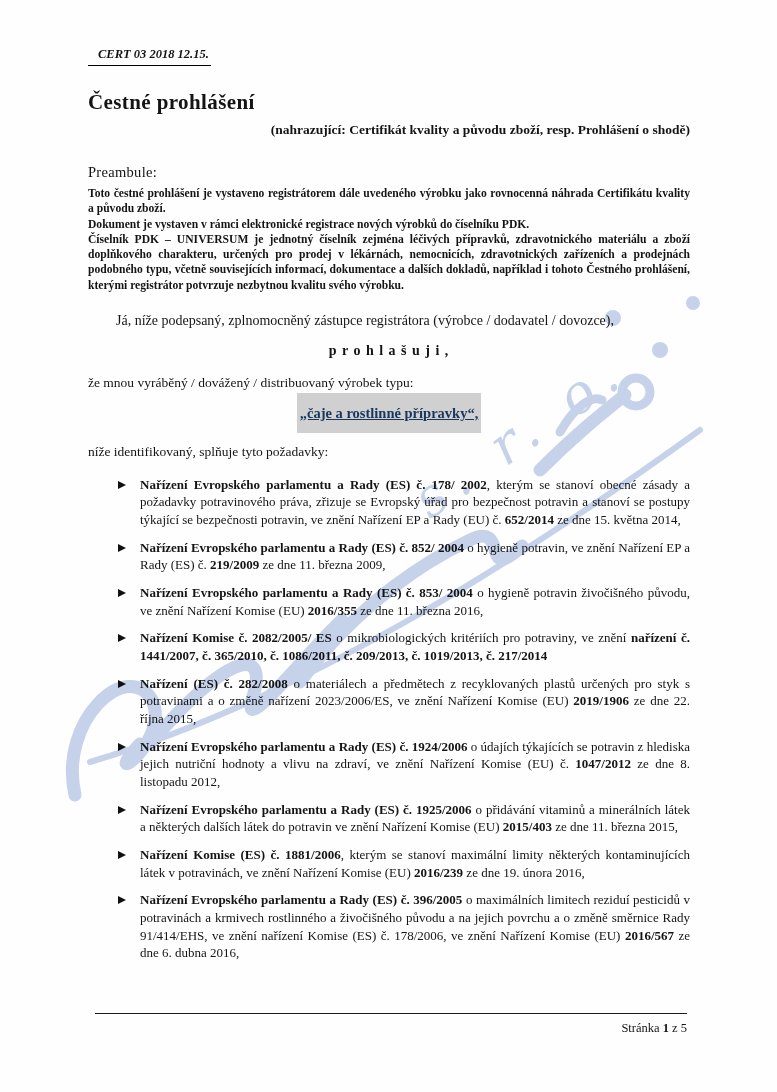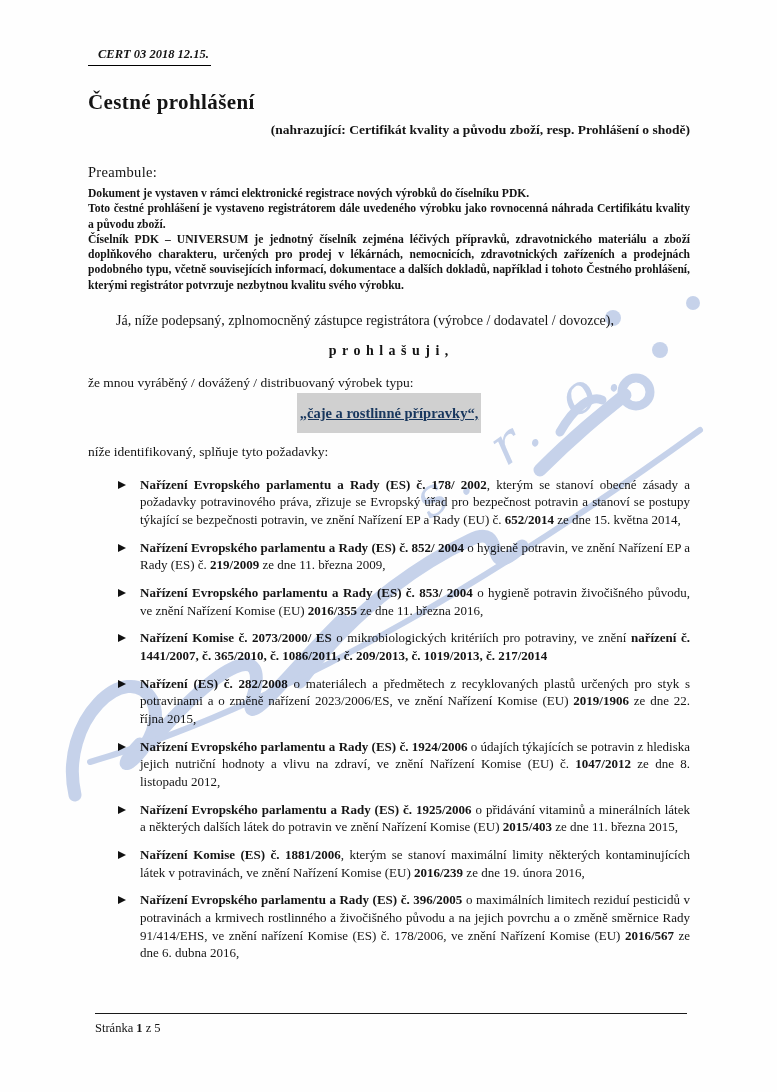--- a/index.html
+++ b/index.html
@@ -49,21 +49,21 @@
     content:"";display:block;width:0;height:0;
     border-left:8px solid #111;
     border-top:4.5px solid transparent;
     border-bottom:4.5px solid transparent;
   }
   .req-text{margin:0;font-size:13px;line-height:1.36;text-align:justify;flex:1;}
   .req-text .b{font-weight:bold;}
   
   .footer{position:absolute;left:95px;right:90px;bottom:56px;}
   .footer-rule{border-top:1.4px solid #1a1a1a;}
-  .footer-text{text-align:left;font-size:12.5px;margin-top:7px;}
+  .footer-text{text-align:right;font-size:12.5px;margin-top:7px;}
   .footer-text .page-num{font-weight:bold;}
   
   .watermark-svg{
     position:absolute;left:0;top:0;width:777px;height:1092px;
     pointer-events:none;
     mix-blend-mode:multiply;
     opacity:.5;
   }
   .watermark-svg text{
     font-family:"DejaVu Serif", serif;
@@ -99,22 +99,22 @@
   <div class="header-row">
     <span class="doc-code">CERT 03 2018 12.15.</span>
   </div>
 
   <div class="title">Čestné prohlášení</div>
   <div class="subtitle">(nahrazující: Certifikát kvality a původu zboží, resp. Prohlášení o shodě)</div>
 
   <div class="preamble">
     <div class="preamble-heading">Preambule:</div>
     <div class="preamble-paragraphs">
+        <p>Toto čestné prohlášení je vystaveno registrátorem dále uvedeného výrobku jako rovnocenná náhrada Certifikátu kvality a původu zboží.</p>
         <p>Dokument je vystaven v rámci elektronické registrace nových výrobků do číselníku PDK.</p>
-        <p>Toto čestné prohlášení je vystaveno registrátorem dále uvedeného výrobku jako rovnocenná náhrada Certifikátu kvality a původu zboží.</p>
         <p>Číselník PDK – UNIVERSUM je jednotný číselník zejména léčivých přípravků, zdravotnického materiálu a zboží doplňkového charakteru, určených pro prodej v lékárnách, nemocnicích, zdravotnických zařízeních a prodejnách podobného typu, včetně souvisejících informací, dokumentace a dalších dokladů, například i tohoto Čestného prohlášení, kterými registrátor potvrzuje nezbytnou kvalitu svého výrobku.</p>
       </div>
   </div>
 
   <p class="intro">Já, níže podepsaný, zplnomocněný zástupce registrátora (výrobce / dodavatel / dovozce),</p>
   <p class="verb">p r o h l a š u j i ,</p>
   <p class="product-line">že mnou vyráběný / dovážený  / distribuovaný výrobek typu:</p>
   <p class="product-type"><span class="hl">„čaje a rostlinné přípravky“,</span></p>
   <p class="follow-up">níže identifikovaný, splňuje tyto požadavky:</p>
 
@@ -126,21 +126,21 @@
       <div class="req-item">
         <span class="bullet"></span>
         <p class="req-text"><span class="b">Nařízení Evropského parlamentu a Rady (ES) č. 852/ 2004</span><span> o hygieně potravin, ve znění Nařízení EP a Rady (ES) č. </span><span class="b">219/2009</span><span> ze dne 11. března 2009,</span></p>
       </div>
       <div class="req-item">
         <span class="bullet"></span>
         <p class="req-text"><span class="b">Nařízení Evropského parlamentu a Rady (ES) č. 853/ 2004</span><span> o hygieně potravin živočišného původu, ve znění Nařízení Komise (EU) </span><span class="b">2016/355</span><span> ze dne 11. března 2016,</span></p>
       </div>
       <div class="req-item">
         <span class="bullet"></span>
-        <p class="req-text"><span class="b">Nařízení Komise č. 2073/2000/ ES</span><span> o mikrobiologických kritériích pro potraviny, ve znění </span><span class="b">nařízení č. 1441/2007, č. 365/2010, č. 1086/2011, č. 209/2013, č. 1019/2013, č. 217/2014</span></p>
+        <p class="req-text"><span class="b">Nařízení Komise č. 2082/2005/ ES</span><span> o mikrobiologických kritériích pro potraviny, ve znění </span><span class="b">nařízení č. 1441/2007, č. 365/2010, č. 1086/2011, č. 209/2013, č. 1019/2013, č. 217/2014</span></p>
       </div>
       <div class="req-item">
         <span class="bullet"></span>
         <p class="req-text"><span class="b">Nařízení (ES) č. 282/2008</span><span> o materiálech a předmětech z recyklovaných plastů určených pro styk s potravinami a o změně nařízení 2023/2006/ES, ve znění Nařízení Komise (EU) </span><span class="b">2019/1906</span><span> ze dne 22. října 2015,</span></p>
       </div>
       <div class="req-item">
         <span class="bullet"></span>
         <p class="req-text"><span class="b">Nařízení Evropského parlamentu a Rady (ES) č. 1924/2006</span><span> o údajích týkajících se potravin z hlediska jejich nutriční hodnoty a vlivu na zdraví, ve znění Nařízení Komise (EU) č. </span><span class="b">1047/2012</span><span> ze dne 8. listopadu 2012,</span></p>
       </div>
       <div class="req-item">

